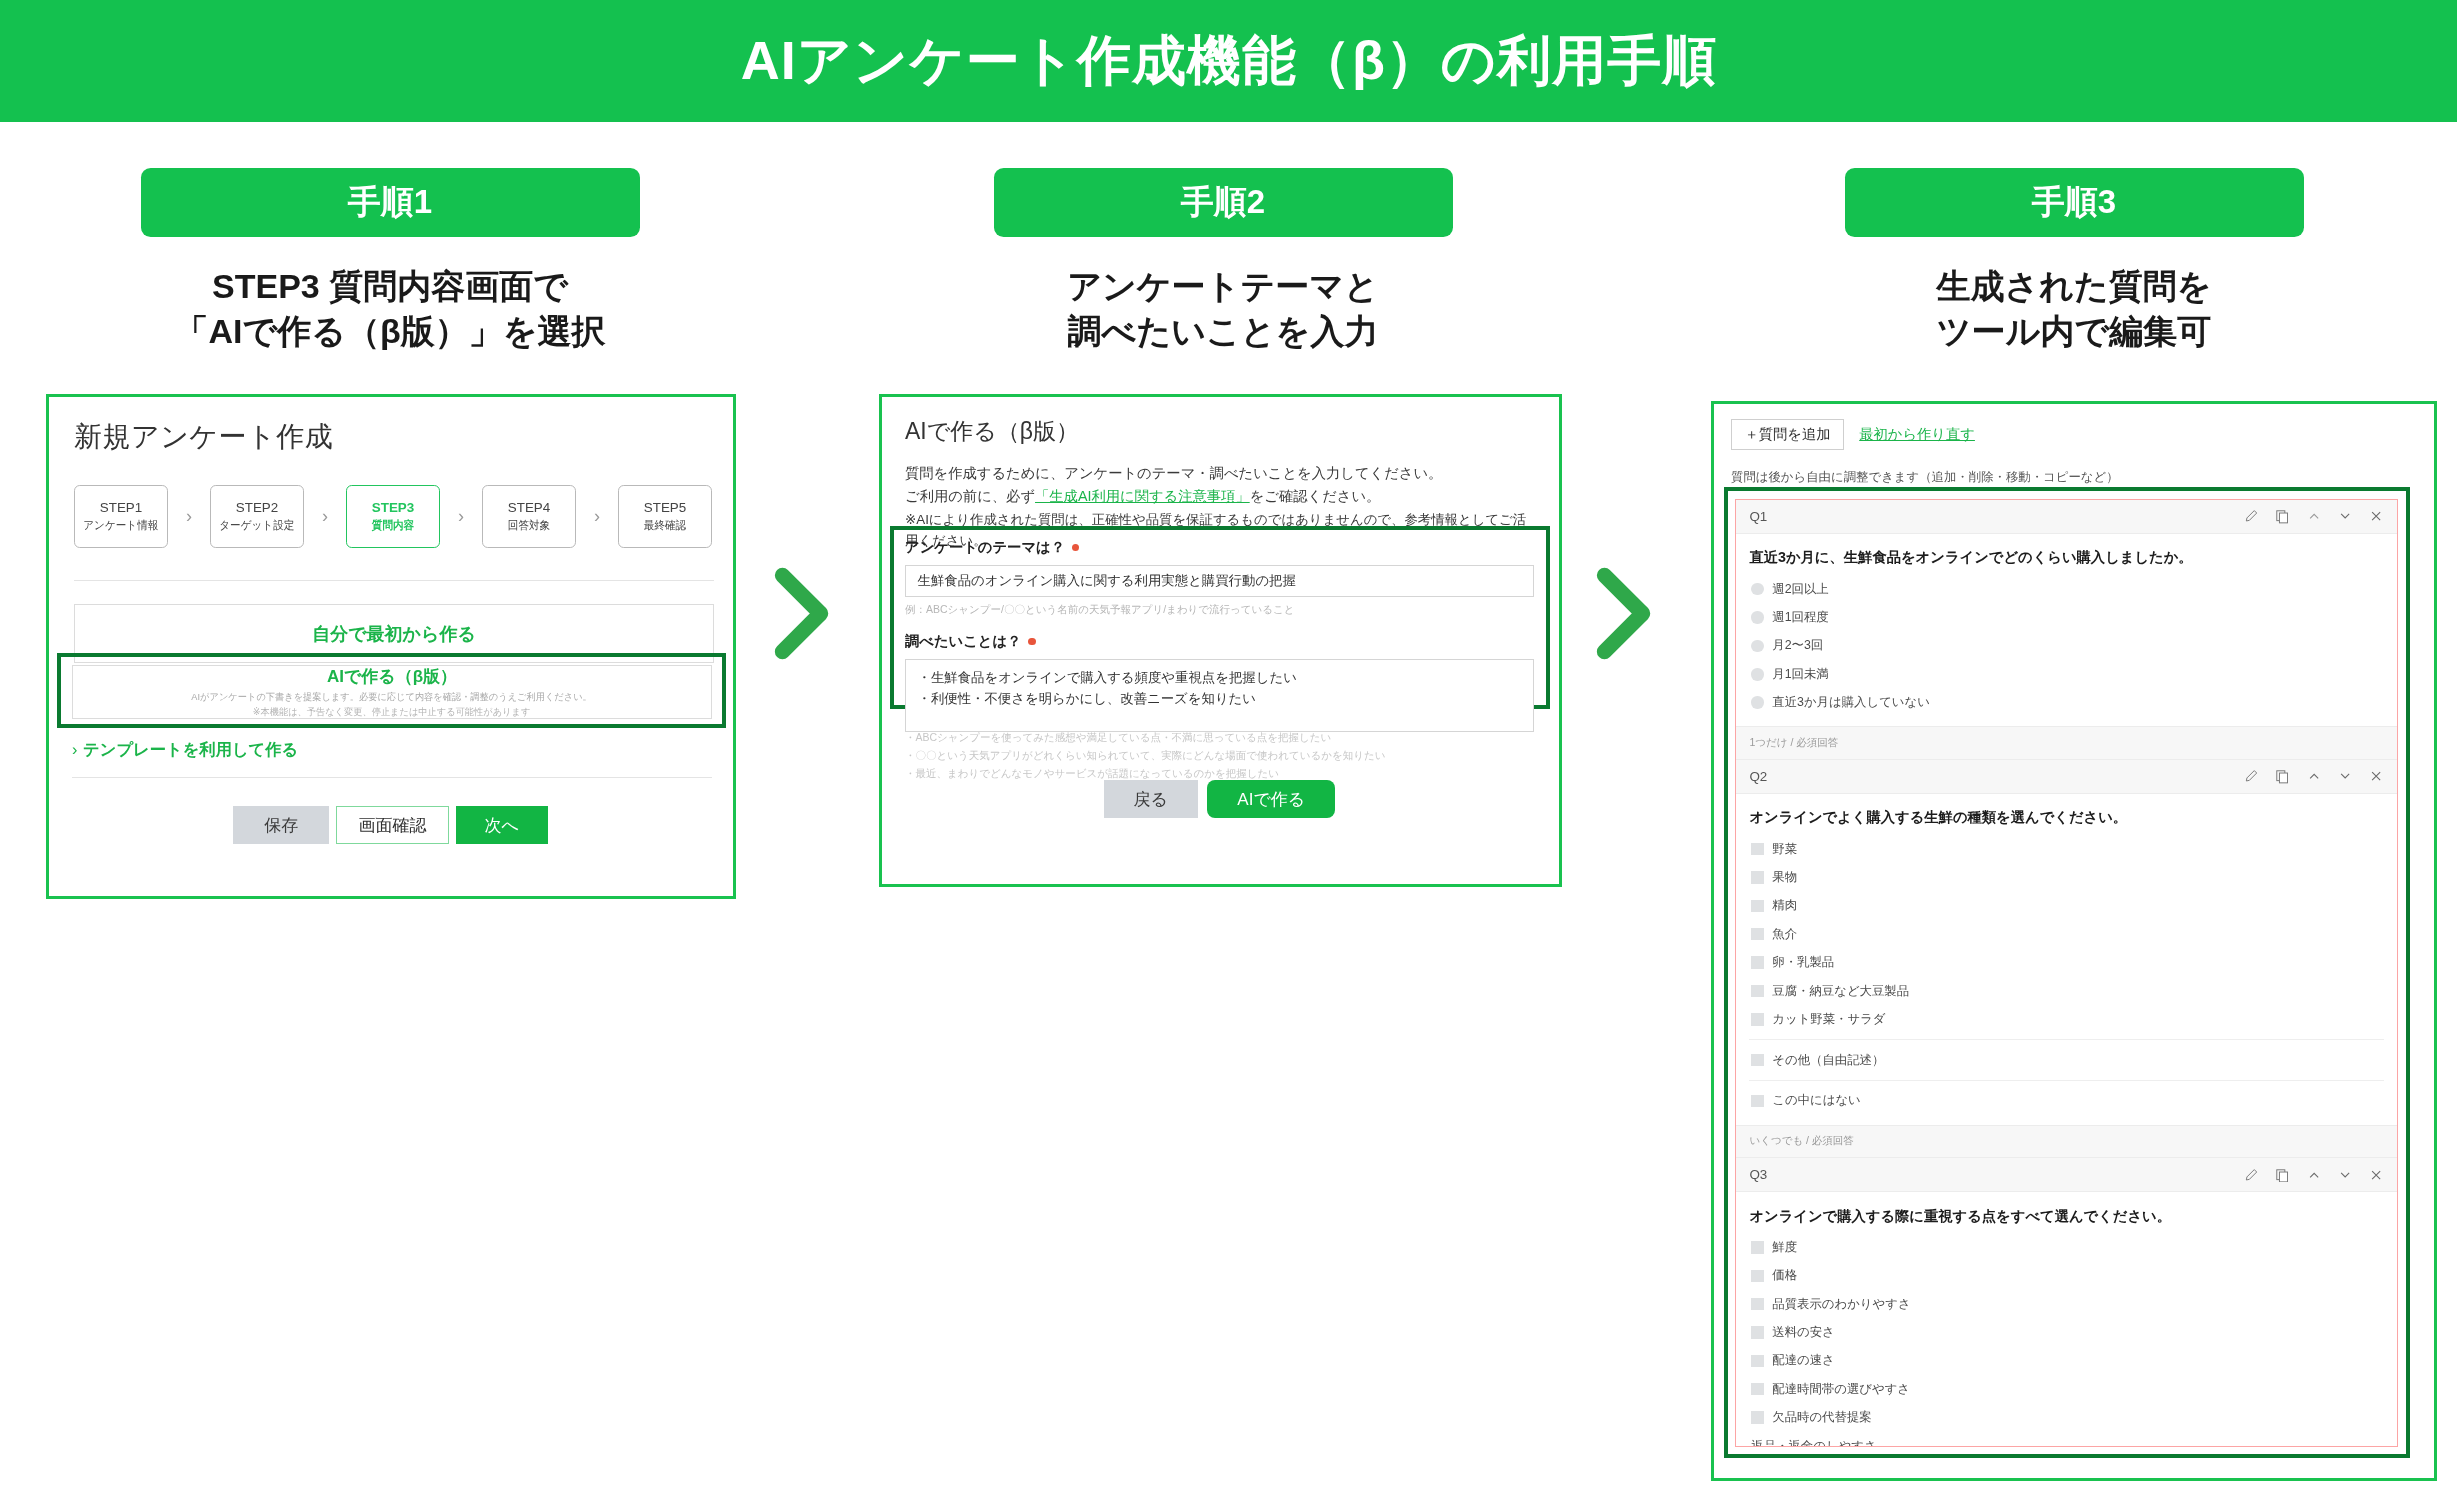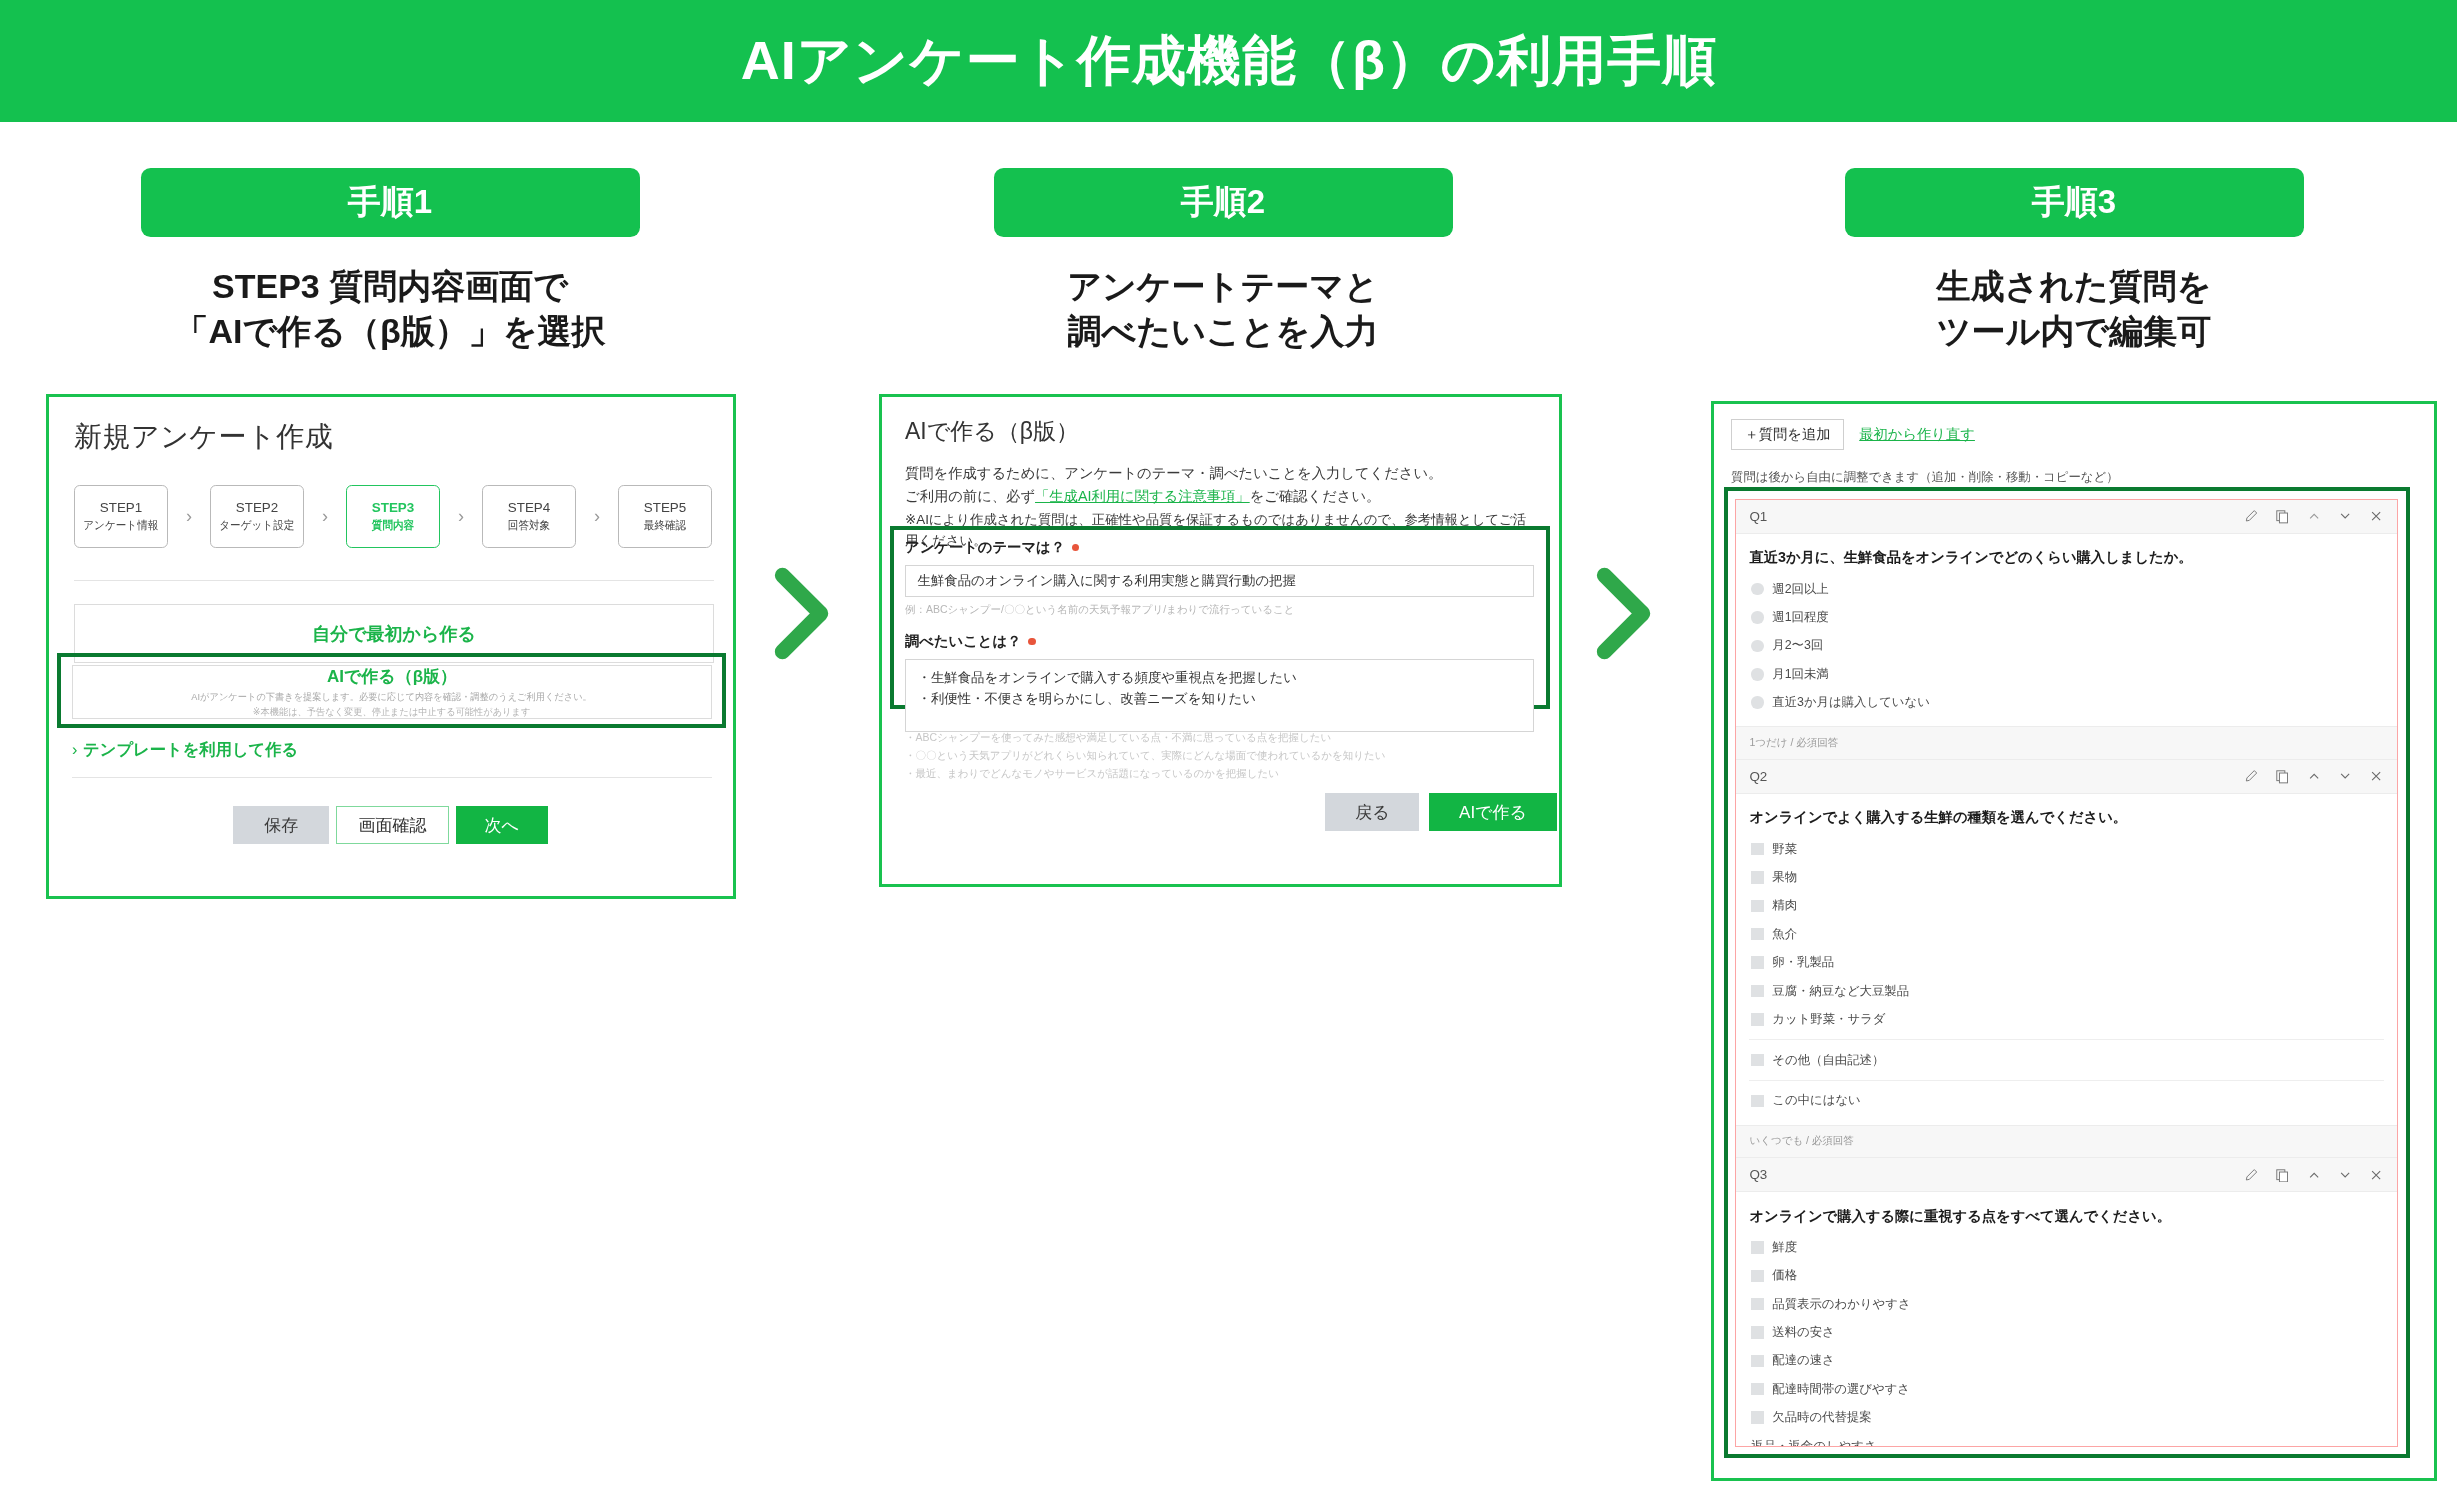--- a/index.html
+++ b/index.html
@@ -134,25 +134,25 @@
   }
   .f-hint { margin-top: 5.7px; font-size: 10.5px; color: #b6b6b6; }
   .f-textarea {
     margin-top: 7.6px; height: 73px; border: 1px solid #d5d5d5; background: #fff;
     padding: 8.6px 11.5px; font-size: 13.4px; color: #333; line-height: 1.55;
   }
   .ex-list { position: absolute; left: 23px; top: 331px; width: 631px; }
   .ex-list div { font-size: 10.5px; color: #c6c6c6; line-height: 1.72; }
 
   .p2-footer {
-    position: absolute; left: 0; top: 396px; width: 675px;
-    display: flex; align-items: center; justify-content: flex-end; gap: 9.6px;
+    position: absolute; left: 0; top: 383px; width: 675px;
+    display: flex; align-items: center; justify-content: center; gap: 9.6px;
   }
   .btn-back { width: 94px; background: #d3d7dc; color: #3a3a3a; }
-  .btn-aimake { width: 128px; background: #12b544; color: #fff; }
+  .btn-aimake { width: 128px; background: #12b544; color: #fff; border-radius: 8px; }
 
   
   .p3-inner { padding: 15.3px 17px 0 17px; position: relative; height: 100%; }
   .p3-toolbar { display: flex; align-items: center; gap: 15.3px; }
   .btn-addq {
     height: 31px; padding: 0 12.4px; border: 1px solid #cfcfcf; background: #fff;
     display: flex; align-items: center; font-size: 14.3px; color: #2d2d2d;
   }
   .link-restart { color: #1bb44a; font-size: 14.3px; text-decoration: underline; }
   .p3-sub { margin-top: 19px; font-size: 12.4px; color: #555; }

